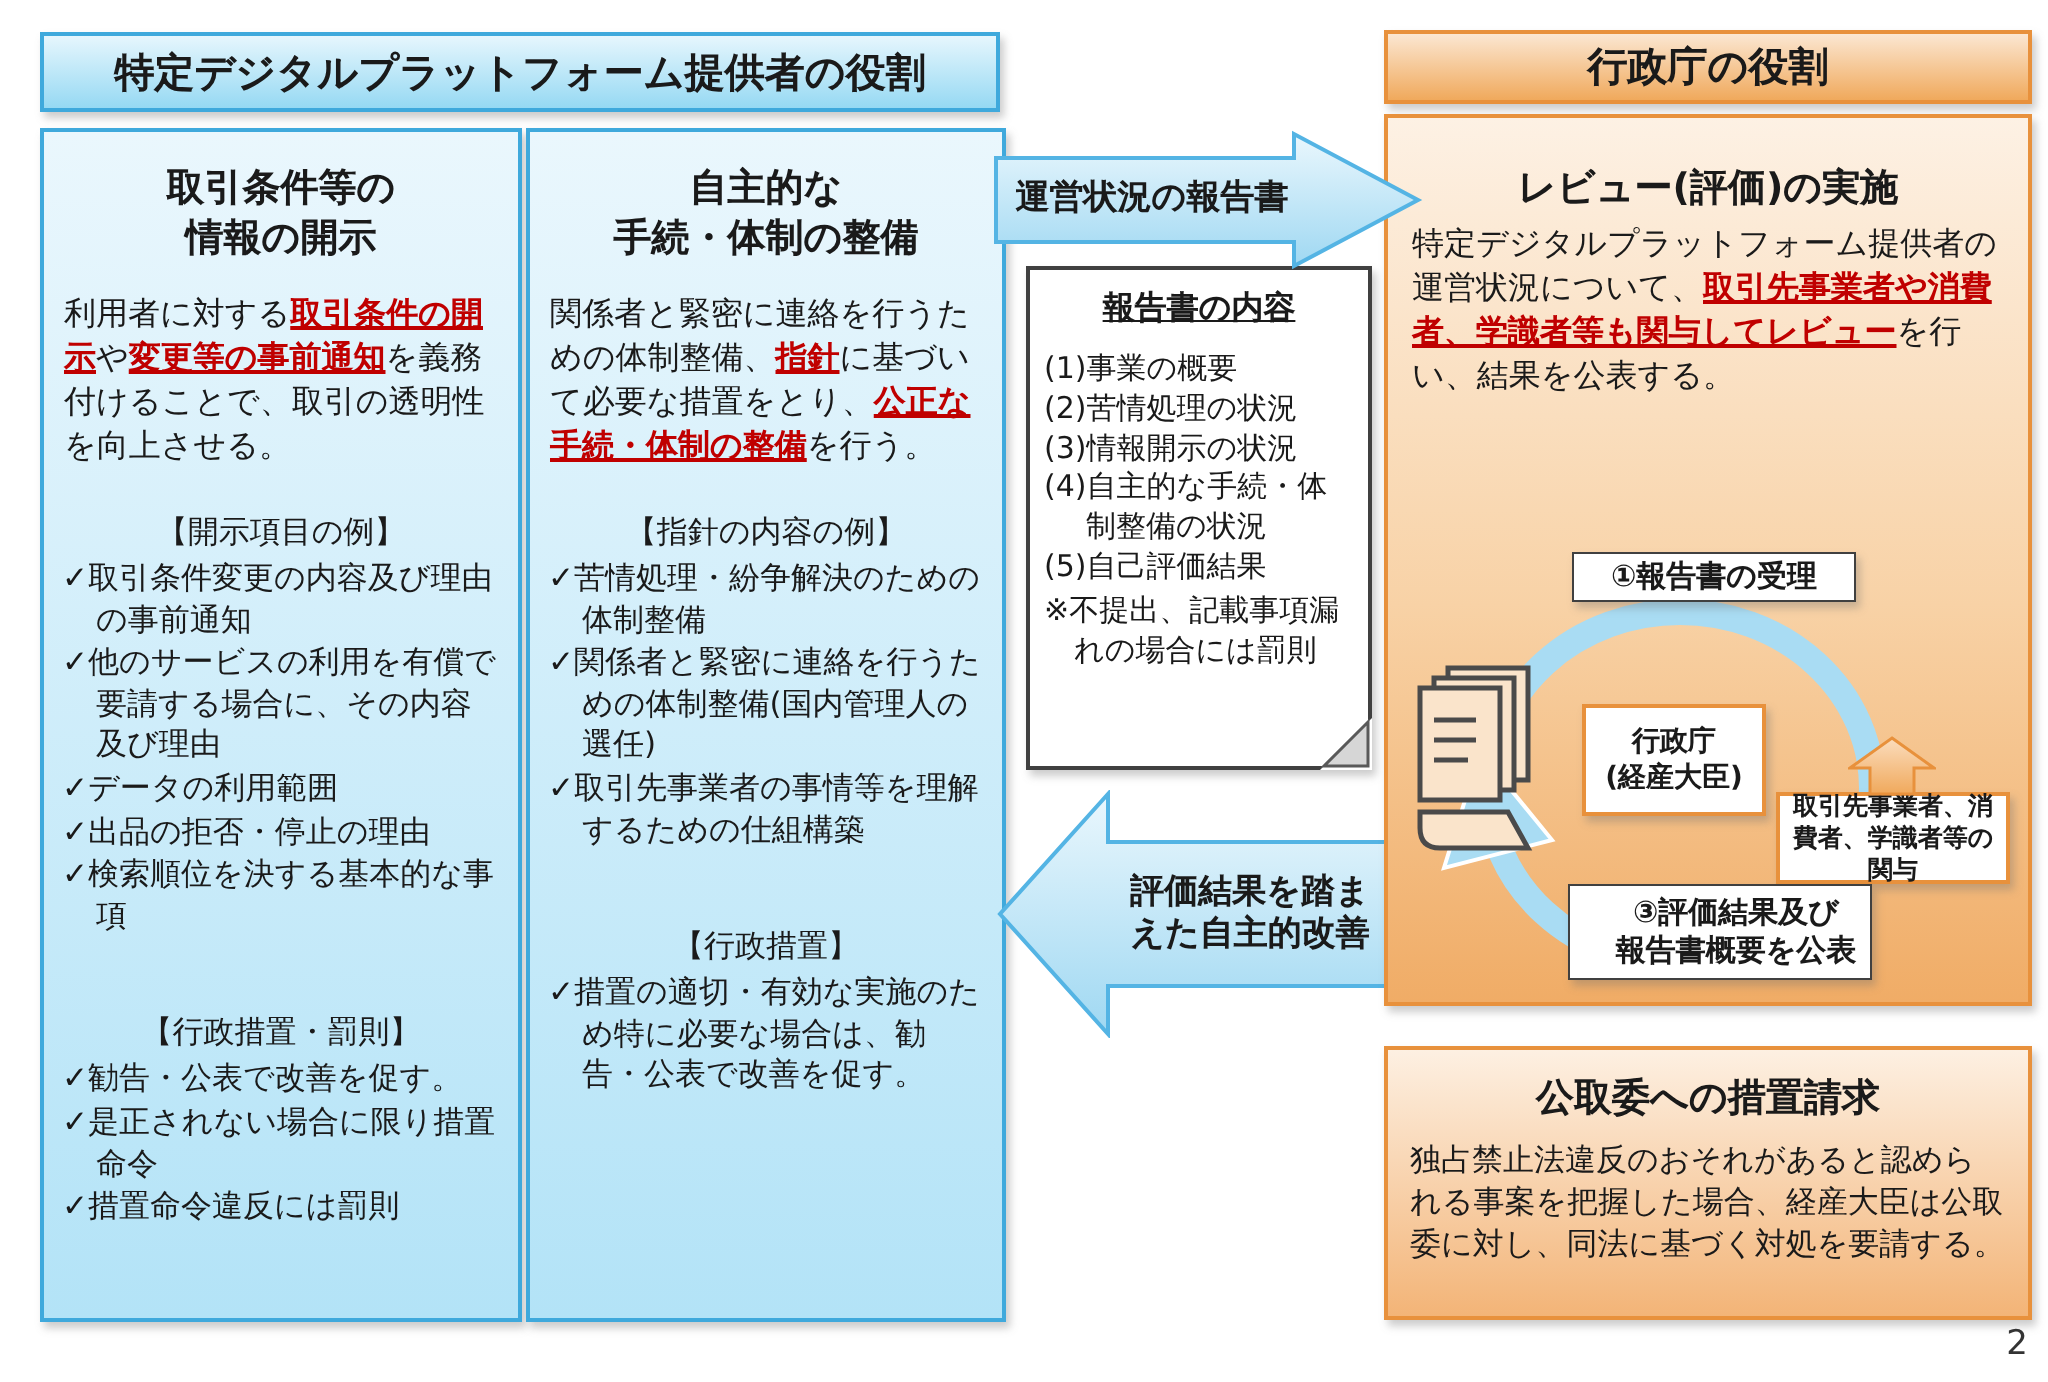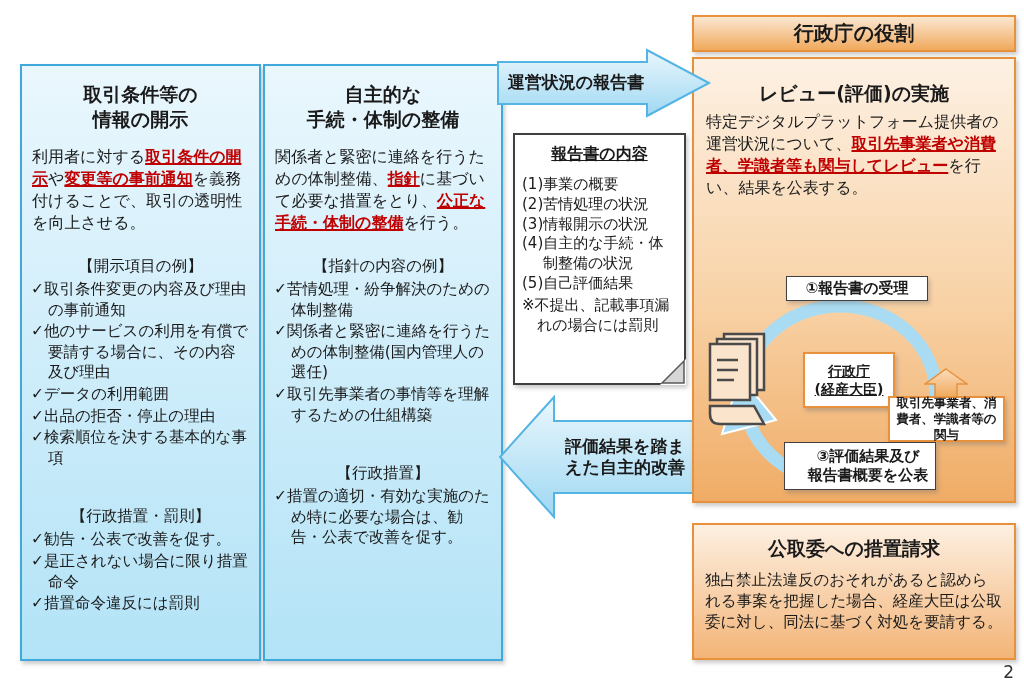--- a/index.html
+++ b/index.html
@@ -42,35 +42,36 @@
     background:linear-gradient(180deg,#FDF1E4 0%,#F8D2A6 55%,#F0AC66 100%);}
   .review-title{text-align:center;font-size:19px;font-weight:bold;margin-top:22px;}
   .review-para{font-size:16px;line-height:1.38;margin:4px 12px 0;}
   .cycle{position:absolute;left:6px;top:213px;width:312px;height:228px;}
   .cyc-box{position:absolute;background:#fff;display:flex;align-items:center;justify-content:center;
     text-align:center;font-weight:bold;white-space:pre-line;box-sizing:border-box;z-index:3;line-height:1.3;}
   .bk{border:1.5px solid #404040;font-size:15px;}
   .or{border:2.5px solid #E8913C;}
   .step1{left:86px;top:4px;width:142px;height:25px;}
   .step2{left:186px;top:48px;width:114px;height:46px;}
-  .authority{left:103px;top:80px;width:92px;height:56px;font-size:14px;text-decoration:underline;}
+  .authority{left:91px;top:80px;width:92px;height:56px;font-size:14px;}
   .involve{left:188px;top:124px;width:117px;height:46px;font-size:12.5px;padding:2px;}
   .step3{left:84px;top:170px;width:152px;height:48px;}
   .jftc-box{left:692px;top:523px;width:324px;height:137px;border:2px solid #E8913C;
     background:linear-gradient(#FDF0E2,#F3B477);padding:8px 10px;}
   .jftc-title{text-align:center;font-size:19px;font-weight:bold;margin-top:3px;}
   .jftc-body{font-size:15.5px;line-height:1.36;margin:8px 1px 0;}
   .page-num{right:10px;top:662px;font-size:17px;color:#333;}
   svg{display:block;}
 </style>
 </head>
 <body>
 
 <div class="canvas">
 
+  <div class="abs hdr-blue shadow" style="white-space: pre-line;">特定デジタルプラットフォーム提供者の役割</div>
 
   <div class="abs col col1 shadow">
     <div class="col-title" style="white-space: pre-line;">取引条件等の
 情報の開示</div>
     <div class="para"><span>利用者に対する</span><span class="red-em">取引条件の開示</span><span>や</span><span class="red-em">変更等の事前通知</span><span>を義務付けることで、取引の透明性を向上させる。</span></div>
     <div class="sec-title" style="white-space: pre-line;">【開示項目の例】</div>
     <div class="list">
         <div class="li">✓取引条件変更の内容及び理由の事前通知</div>
         <div class="li">✓他のサービスの利用を有償で要請する場合に、その内容及び理由</div>
         <div class="li">✓データの利用範囲</div>
@@ -94,21 +95,21 @@
         <div class="li">✓苦情処理・紛争解決のための体制整備</div>
         <div class="li">✓関係者と緊密に連絡を行うための体制整備(国内管理人の選任)</div>
         <div class="li">✓取引先事業者の事情等を理解するための仕組構築</div>
       </div>
     <div class="sec-title mt-big" style="white-space: pre-line;">【行政措置】</div>
     <div class="list">
         <div class="li">✓措置の適切・有効な実施のため特に必要な場合は、勧告・公表で改善を促す。</div>
       </div>
   </div>
 
-  <div class="abs arrow-wrap" style="left:497px;top:47px;width:215px;height:72px;">
+  <div class="abs arrow-wrap" style="left:497px;top:64px;width:215px;height:72px;">
     <svg width="215" height="72" viewBox="0 0 215 72">
       <defs>
         <linearGradient id="gb1" x1="0" y1="0" x2="0" y2="1">
           <stop offset="0" stop-color="#EAF7FD"></stop>
             <stop offset="1" stop-color="#9FD8F2"></stop>
         </linearGradient>
       </defs>
       <polygon points="1,15 150,15 150,3 212,36 150,69 150,57 1,57" fill="url(#gb1)" stroke="#54B4E4" stroke-width="2"></polygon>
     </svg>
     <div class="arrow-label" style="left: 4px; top: 0px; width: 150px; height: 72px; white-space: pre-line;">運営状況の報告書</div>

